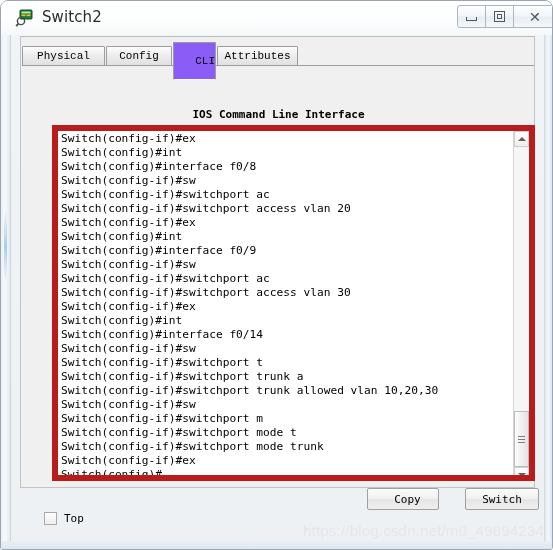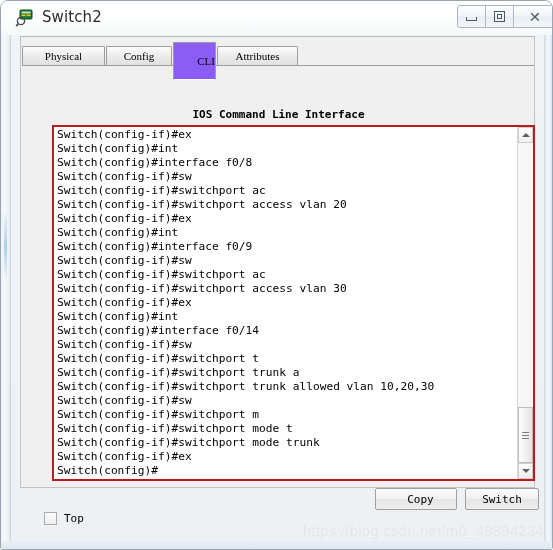--- a/index.html
+++ b/index.html
@@ -133,21 +133,21 @@
     width: 512px; height: 24px;
   }
   .tab {
     position: absolute;
     top: 4px;
     height: 20px;
     box-sizing: border-box;
     border: 1px solid #9d9d9d;
     border-bottom: 1px solid #9d9d9d;
     background: linear-gradient(180deg,#fdfdfd 0%, #ededed 45%, #e1e1e1 100%);
-    font-family: Liberation Serif, serif;
+    font-family: Liberation Mono, monospace;
     font-size: 11px;
     color: #000;
     display: flex; align-items: center; justify-content: center;
     border-radius: 1px 1px 0 0;
   }
   .tab.active {
     top: 0px;
     height: 38px;
     background: #8b5cf6;
     border-bottom: 1px solid #ffffff;
@@ -173,21 +173,21 @@
     color: #000;
     font-weight: bold;
   }
 
   
   .terminal-wrap {
     position: absolute;
     left: 31px; top: 88px;
     width: 483px; height: 356px;
     box-sizing: border-box;
-    border: 2px solid #b91c1c;
+    border: 6px solid #b91c1c;
     background: #ffffff;
     overflow: hidden;
   }
   .terminal-text {
     position: absolute;
     left: 3px; top: 1px;
     width: 455px;
     font-family: "DejaVu Sans Mono", monospace;
     font-size: 11.2px;
     line-height: 14px;
@@ -256,21 +256,21 @@
     box-sizing: border-box;
     background: linear-gradient(180deg,#fcfcfc 0%, #f0f0f0 48%, #e5e5e5 52%, #efefef 100%);
     border: 1px solid #a0a0a0;
     border-radius: 2px;
     font-family: "DejaVu Sans Mono", monospace;
     font-size: 11px;
     color: #000;
     display:flex; align-items:center; justify-content:center;
     cursor: default;
   }
-  .btn.copy { left: 354px; width: 82px; padding-left: 9px; }
+  .btn.copy { left: 346px; width: 72px; padding-left: 9px; }
   .btn.paste { left: 444px; width: 74px; }
 
   
   .bottombar {
     position: absolute;
     left: 19px; top: 505px;
     width: 515px; height: 24px;
     display: flex; align-items: center; padding-left: 24px;
   }
   .chk {

